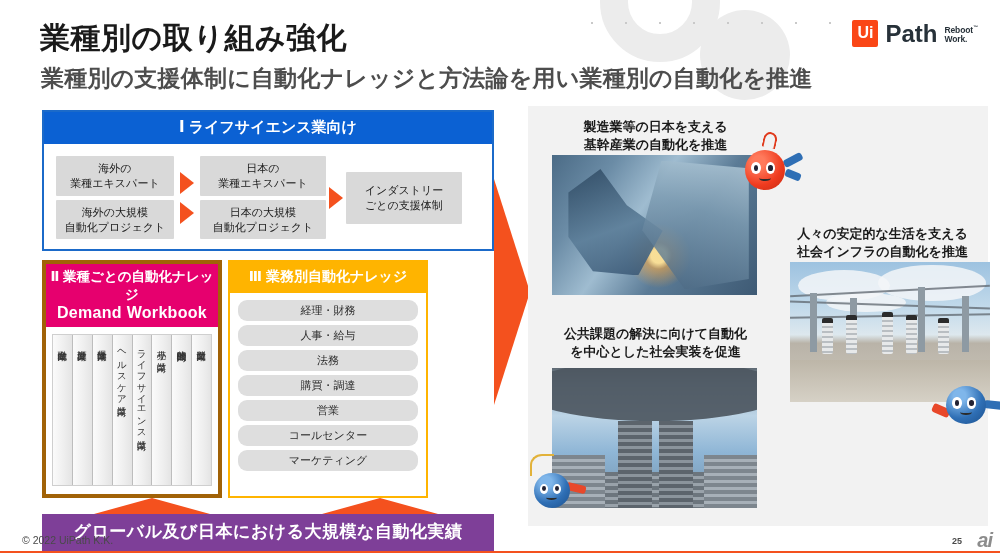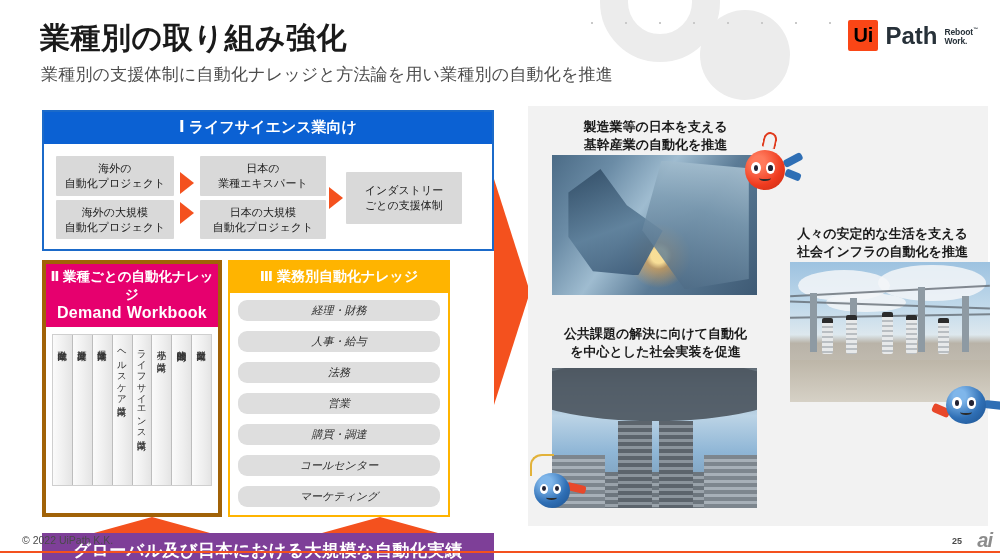--- a/index.html
+++ b/index.html
@@ -29,31 +29,31 @@
   }
 
   
   .page-title {
     position: absolute; left: 40px; top: 18px;
     font-size: 30px; font-weight: bold; letter-spacing: .5px;
     color: #1a1a1a;
   }
   .page-subtitle {
     position: absolute; left: 41px; top: 63px;
-    font-size: 17px; color: #4d4d4d; letter-spacing: .2px;
+    font-size: 23px; color: #4d4d4d; letter-spacing: .2px; font-weight: bold;
   }
 
   
   .logo-wrap {
     position: absolute; right: 22px; top: 20px;
     display: flex; align-items: center; gap: 7px;
   }
   .logo-ui {
-    background: #fa4616; color: #000000; font-weight: bold;
-    font-size: 20px; line-height: 1; padding: 3px 3px 4px 3px;
+    background: #fa4616; color: #ffffff; font-weight: bold;
+    font-size: 16px; line-height: 1; padding: 3px 3px 4px 3px;
     border: 2px solid #fa4616; border-radius: 2px;
   }
   .logo-path { color: #273139; font-weight: bold; font-size: 24px; line-height: 1; }
   .logo-tag {
     font-size: 8.5px; font-weight: bold; color: #273139;
     line-height: 1.08; letter-spacing: -.1px; position: relative; top: 1px;
   }
   .logo-tag sup { font-size: 5px; vertical-align: super; }
 
   
@@ -105,26 +105,26 @@
     flex: 1; border-right: 1px solid #bdbdbd;
     background: linear-gradient(90deg,#fbfbfb 0%,#eeeeee 60%,#e4e4e4 100%);
     display: flex; justify-content: center; padding-top: 8px;
   }
   .book:last-child { border-right: none; }
   .book span {
     writing-mode: vertical-rl; text-orientation: upright;
     font-size: 9.5px; color: #333; letter-spacing: .5px; line-height: 1;
   }
 
-  .box-orange { border: 2px solid #ffb400; background: #fff; width: 222px; }
+  .box-orange { border: 2px solid #ffb400; background: #fff; width: 200px; }
   .box-orange .bhead {
     background: #ffb400; color: #fff; text-align: center;
     font-weight: bold; font-size: 14px; padding: 6px 0 7px;
   }
-  .pills { padding: 7px 8px 8px; display: flex; flex-direction: column; gap: 10px; font-style: italic; }
+  .pills { padding: 7px 8px 8px; display: flex; flex-direction: column; gap: 4px; }
   .pill {
     background: #dedede; border-radius: 9px; text-align: center;
     font-size: 11px; color: #2b2b2b; padding: 2.5px 2px 3.5px;
   }
 
   
   .connectors { position: relative; height: 16px; }
   .up-tri {
     position: absolute; top: 0; width: 0; height: 0;
     border-left: 58px solid transparent; border-right: 58px solid transparent;
@@ -313,21 +313,21 @@
 </div>
 
 <div class="left-col">
 
   <div class="box-blue">
     <div class="bhead">Ⅰ ライフサイエンス業向け</div>
     <div class="bbody">
       <div class="flow">
         <div class="flow-col">
           <div class="chip w1" style="white-space:pre-line">海外の
-自動化プロジェクト</div>
+業種エキスパート</div>
           <div class="chip w1" style="white-space:pre-line">海外の大規模
 自動化プロジェクト</div>
         </div>
         <div class="tri-col">
           <div class="tri-r"></div>
           <div class="tri-r"></div>
         </div>
         <div class="flow-col">
           <div class="chip w2" style="white-space:pre-line">日本の
 業種エキスパート</div>
@@ -375,22 +375,22 @@
           </div>
       </div>
     </div>
 
     <div class="box-orange">
       <div class="bhead">Ⅲ 業務別自動化ナレッジ</div>
       <div class="pills">
         <div class="pill">経理・財務</div>
         <div class="pill">人事・給与</div>
         <div class="pill">法務</div>
+        <div class="pill">購買・調達</div>
         <div class="pill">営業</div>
-        <div class="pill">購買・調達</div>
         <div class="pill">コールセンター</div>
         <div class="pill">マーケティング</div>
       </div>
     </div>
   </div>
 
   <div class="connectors">
     <div class="up-tri a"></div>
     <div class="up-tri b"></div>
   </div>

